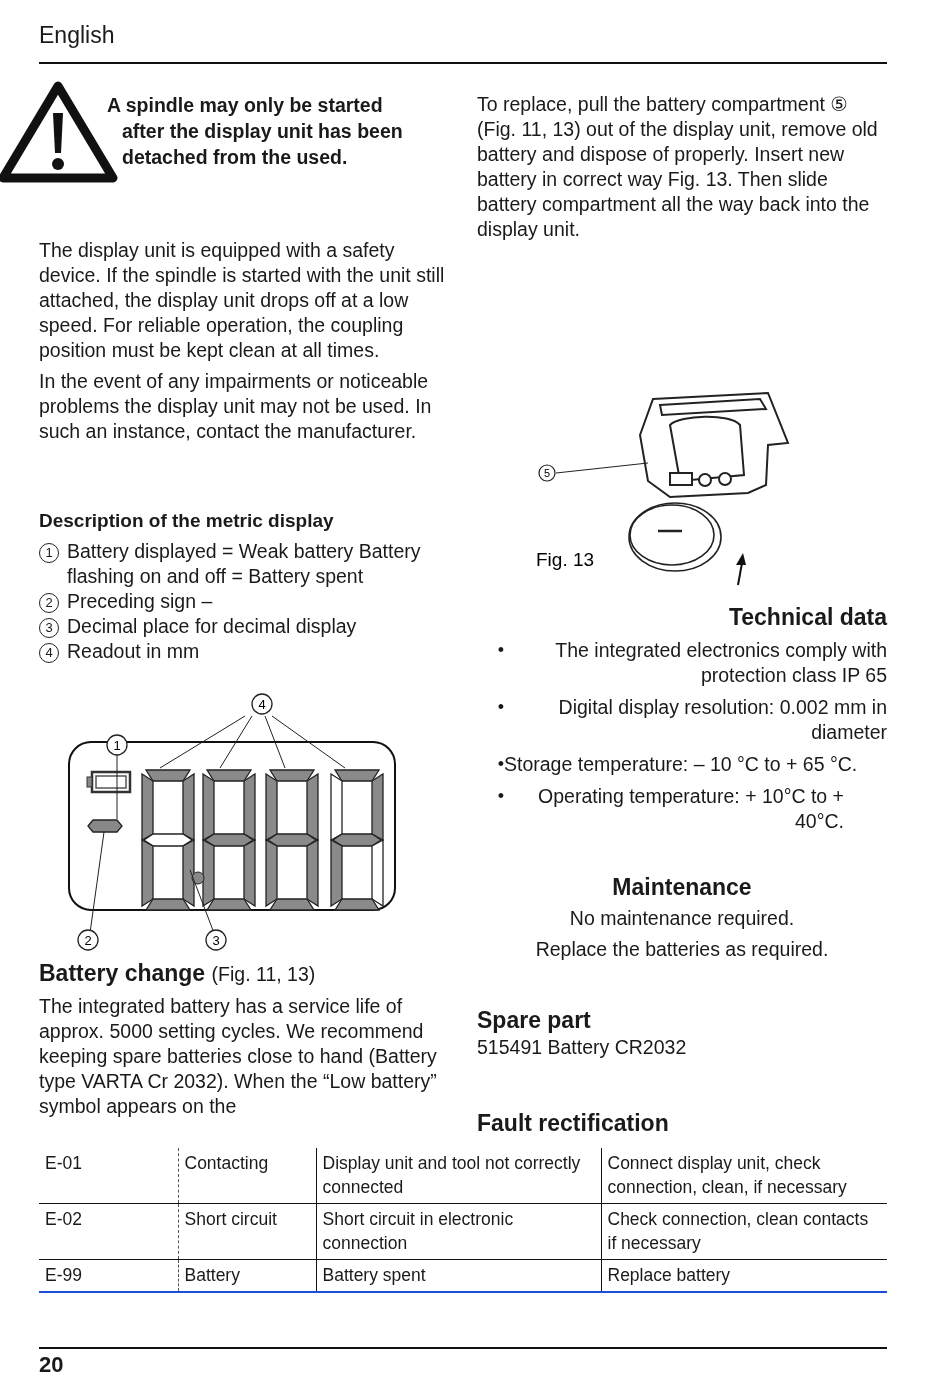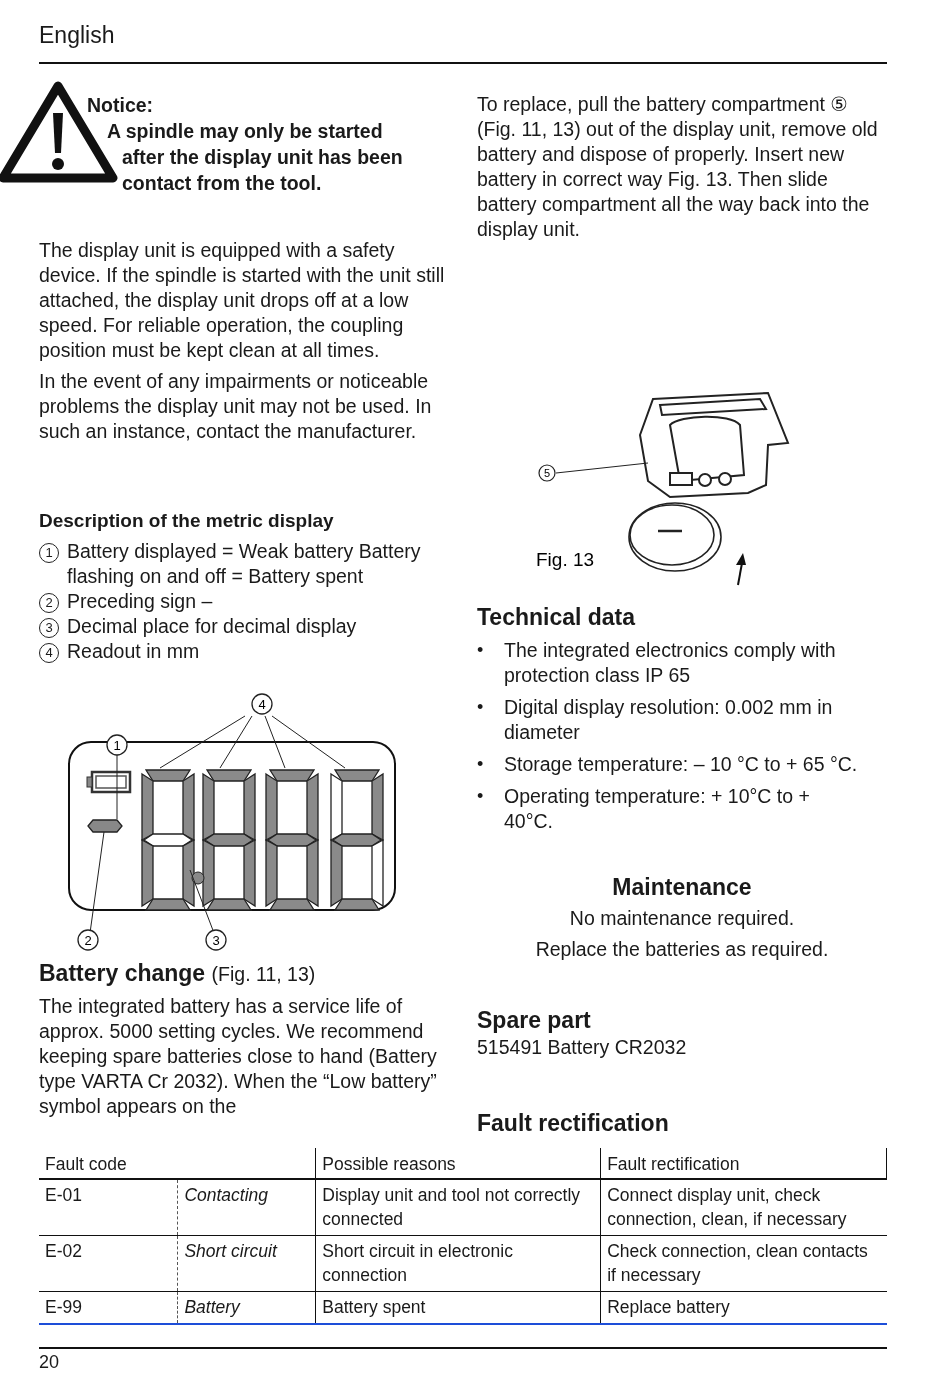--- a/index.html
+++ b/index.html
@@ -20,41 +20,40 @@
   .list li { display:flex; }
   .circ { display:inline-block; width:18px; height:18px; border:1.3px solid #222; border-radius:50%;
           font-size:13px; line-height:18px; text-align:center; margin:4px 8px 0 0; flex:none; }
   .bul li { display:flex; margin-bottom:7px; }
   .bul li .dot { width:27px; flex:none; font-size:18px; }
   table.fault { position:absolute; left:39px; top:1148px; width:848px; border-collapse:collapse;
                 font-family:"Liberation Sans", sans-serif; font-size:17.5px; line-height:24px; }
   table.fault th { text-align:left; font-weight:normal; padding:4px 6px 2px 6px; border-bottom:2px solid #111; }
   table.fault td { vertical-align:top; padding:3px 6px 4px 6px; border-bottom:1.5px solid #111; }
   table.fault .vl { border-left:1px solid #111; }
-  table.fault .dl { border-left:1px dashed #555;font-style:italic; }
+  table.fault .dl { border-left:1px dashed #555; }
   table.fault tr:last-child td { border-bottom:2px solid #1d4ed8; }
-  .pgnum { left:39px; top:1352px; font-size:18px; }
+  .pgnum { left:39px; top:1352px; font-size:22px;font-weight:bold; }
 </style>
 </head>
 <body>
 
 <div class="abs hdr">English</div>
 <div class="abs rule" style="top:62px;"></div>
 
 <svg class="abs" style="left:0;top:80px;" width="118" height="104">
   <polygon points="58,6 113,98 3,98" fill="#fff" stroke="#111" stroke-width="9" stroke-linejoin="round"></polygon>
   <path d="M53,33 L63,33 L61,73 L55,73 Z" fill="#111"></path>
   <circle cx="58" cy="84" r="6" fill="#111"></circle>
 </svg>
 
 <div class="abs notice">
-  <div>Notice:</div>
   <div class="t">A spindle may only be started</div>
   <div class="i">after the display unit has been</div>
-  <div class="i">contact from the tool.</div>
+  <div class="i">detached from the used.</div>
 </div>
 
 <div class="col" style="left:39px;top:238px;width:412px;">
   <p>The display unit is equipped with a safety device. If the spindle is started with the unit still attached, the display unit drops off at a low speed. For reliable operation, the coupling position must be kept clean at all times.</p>
   <p>In the event of any impairments or noticeable problems the display unit may not be used. In such an instance, contact the manufacturer.</p>
 </div>
 
 <div class="col" style="left:39px;top:508px;width:412px;">
   <h3 class="sub">Description of the metric display</h3>
   <ul class="list">
@@ -165,21 +164,21 @@
   <g fill="#fff" stroke="#222" stroke-width="1.6">
     <ellipse cx="145" cy="152" rx="46" ry="34"></ellipse>
     <ellipse cx="142" cy="150" rx="42" ry="30"></ellipse>
     <line x1="128" y1="146" x2="152" y2="146" stroke-width="2.5"></line>
   </g>
   <path d="M208,200 L212,178" stroke="#111" stroke-width="2"></path>
   <polygon points="206,180 216,180 213,168" fill="#111"></polygon>
   <text x="6" y="181" font-size="19" font-family="Liberation Sans, sans-serif">Fig. 13</text>
 </svg>
 
-<div class="col" style="left:477px;top:602px;width:410px;">
+<div class="col" style="left:477px;top:602px;width:410px;text-align:right;">
   <h2 class="sec" style="margin-bottom:6px;">Technical data</h2>
   <ul class="list bul">
     <li>
         <span class="dot">•</span>
         <span>The integrated electronics comply with protection class IP 65</span>
       </li>
     <li>
         <span class="dot">•</span>
         <span>Digital display resolution: 0.002 mm in diameter</span>
       </li>
@@ -210,25 +209,20 @@
 </div>
 
 <table class="fault">
   <colgroup>
       <col style="width:139px">
       <col style="width:138px">
       <col style="width:285px">
       <col style="width:286px">
     </colgroup>
   <tbody>
-      <tr>
-    <th colspan="2">Fault code</th>
-    <th class="vl">Possible reasons</th>
-    <th class="vl" style="border-right:1px solid #111;">Fault rectification</th>
-  </tr>
   <tr>
     <td>E-01</td>
     <td class="dl">Contacting</td>
     <td class="vl">Display unit and tool not correctly connected</td>
     <td class="vl">Connect display unit, check connection, clean, if necessary</td>
   </tr>
   <tr>
     <td>E-02</td>
     <td class="dl">Short circuit</td>
     <td class="vl">Short circuit in electronic connection</td>

